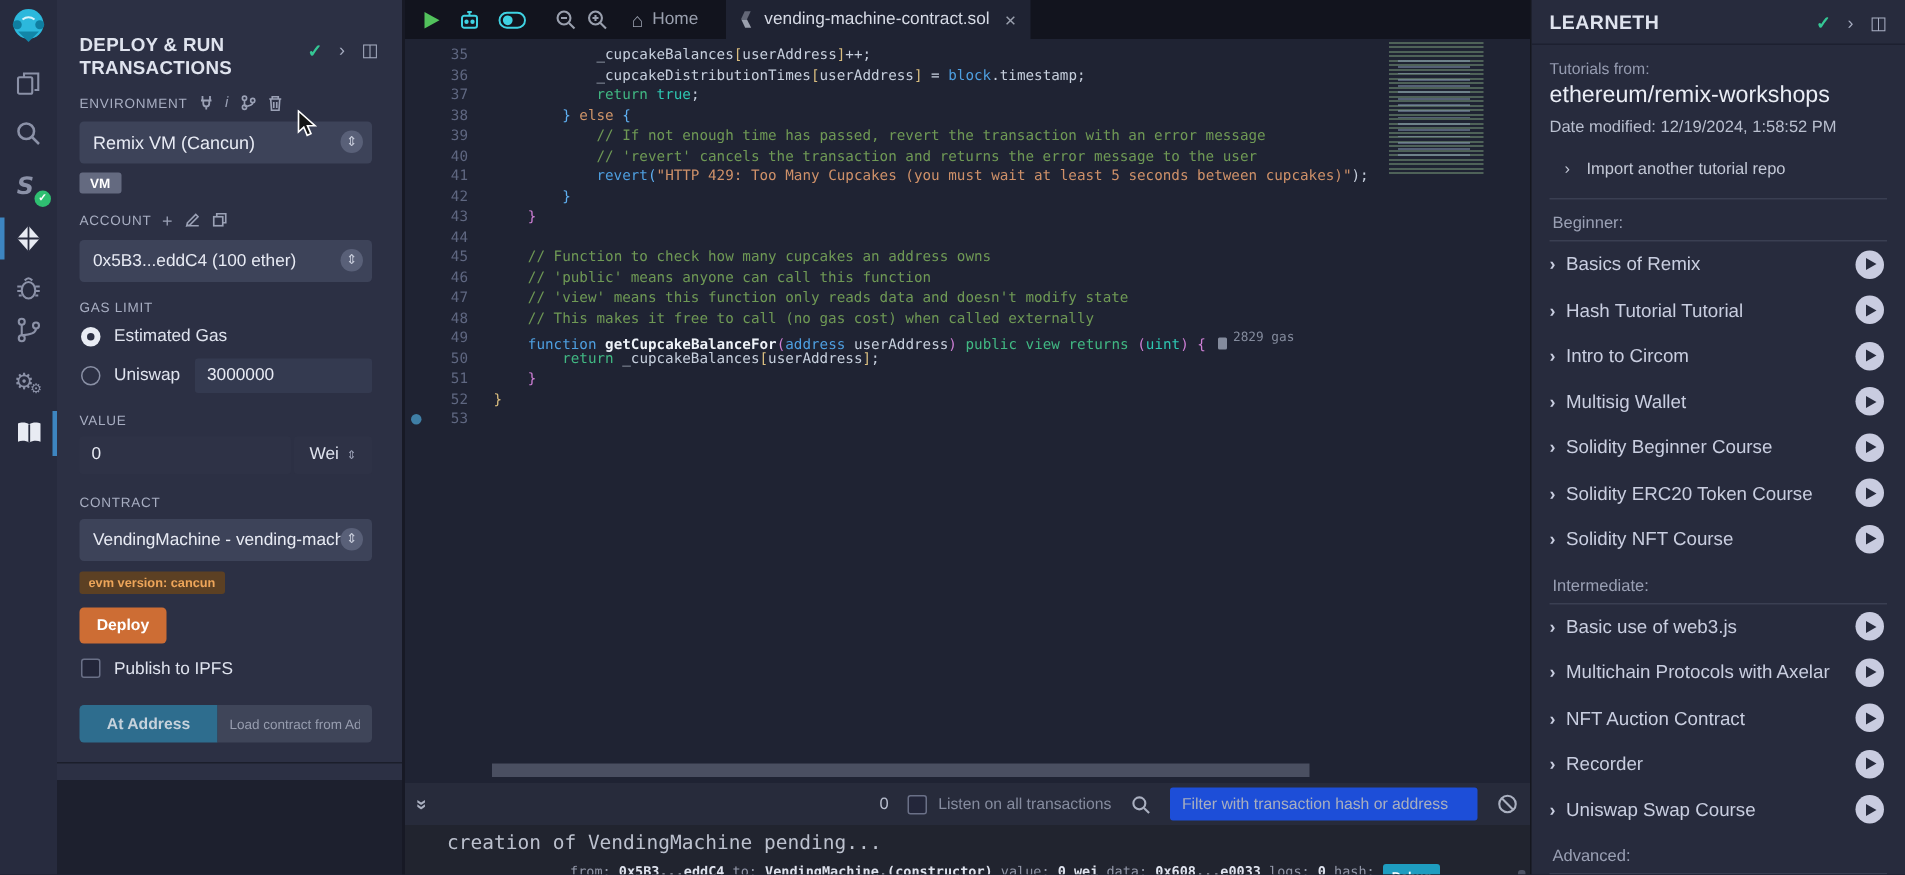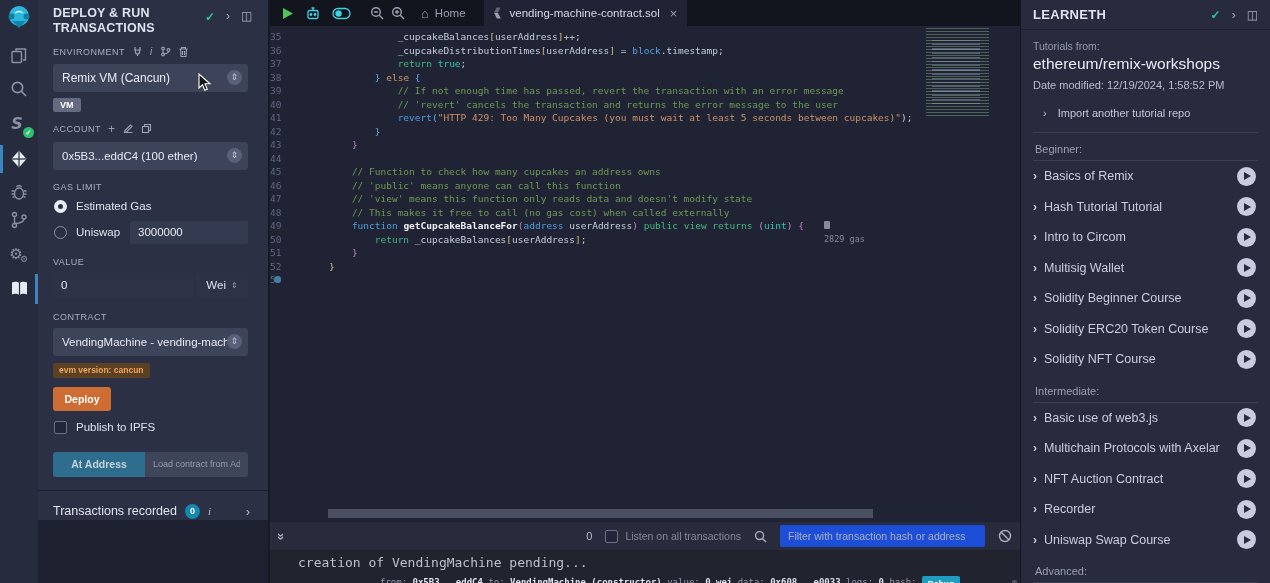--- a/index.html
+++ b/index.html
@@ -14,21 +14,21 @@
   .bar-left { position:absolute; left:0; top:-4px; width:3px; height:28px; background:#3d85c0; }
   .bar-right { position:absolute; right:0; top:-5px; width:3px; height:30px; background:#3d85c0; }
   .badge-check { position:absolute; right:4px; bottom:-3px; width:11px; height:11px; border-radius:50%;
     background:#2fbf71; color:#fff; font-size:7px; line-height:11px; text-align:center; font-weight:bold;}
 
   
   .panel-left { position:absolute; left:38px; top:0; width:232px; height:520px; background:#2c3044;
     border-right:2px solid #171925; color:#dfe3ee; }
   .panel-left-footer { position:absolute; left:38px; top:520px; width:232px; height:63px; background:#1d202e;
     border-right:2px solid #171925;}
-  .plhead { display:flex; padding:6px 12px 4px 15px; }
+  .plhead { display:flex; padding:23px 12px 4px 15px; }
   .plhead .t { width:150px; font-size:12.5px; font-weight:bold; line-height:1.18; letter-spacing:.2px;}
   .plhead .ic { display:flex; gap:11px; margin-top:4px; margin-left:2px; align-items:flex-start;}
   .gcheck { color:#35c795; font-size:12px; font-weight:bold; }
   .gray-ic { color:#a6acc0; font-size:12px; line-height:12px; }
   .lbl { font-size:9px; color:#a8aec2; letter-spacing:.5px; margin-left:15px; display:flex; align-items:center; gap:7px;}
   .lbl .mini { color:#9ba1b6; font-size:10px; font-style:italic; }
   .sel { margin:6px 20px 0 15px; height:28px; background:#3d4359; border-radius:3px;
     display:flex; align-items:center; padding:0 6px 0 9px; }
   .sel .tx { flex:1; font-size:12px; color:#e8ebf4; white-space:nowrap; overflow:hidden; }
   .sel.small .tx { font-size:11.5px; }
@@ -73,29 +73,29 @@
   .editor { position:absolute; left:270px; top:0; width:750px; height:522px; background:#1f2333; }
   .toolbar { height:26px; background:#12141e; display:flex; align-items:center; }
   .toolbar .tb-ic { margin-left:11px; display:flex; align-items:center; }
   .home-tab { margin-left:16px; display:flex; align-items:center; gap:6px; color:#9aa0ae; font-size:11.5px;}
   .home-tab .h-ic { font-size:13px; }
   .file-tab { margin-left:18px; height:26px; background:#1f2333; padding:0 10px; display:flex;
     align-items:center; gap:7px; color:#d6dae5; font-size:11.5px; }
   .file-tab .x { color:#9aa0ae; font-size:13px; margin-left:3px; }
   .code { padding-top:4px; position:relative; font-family:"DejaVu Sans Mono",monospace; font-size:9.5px; }
   .cl { position:relative; height:13.5px; line-height:13.5px; white-space:pre; display:flex; }
-  .ln { width:42px; text-align:left; color:#5f6781; flex:none; }
+  .ln { width:42px; text-align:right; color:#5f6781; flex:none; }
   .lc { padding-left:17px; }
   .bp { position:absolute; left:4px; top:3px; width:7px; height:7px; border-radius:50%; background:#3f7fa6; }
   .tk-d { color:#c6cfdd; } .tk-k { color:#4e9fe0; } .tk-g { color:#41b883; }
   .tk-t { color:#2ec7b2; } .tk-o { color:#cf9569; } .tk-c { color:#6f9955; }
   .tk-s { color:#cf9169; } .tk-y { color:#d9bd7f; } .tk-b { color:#5fb0f2; }
   .tk-p { color:#cf7fd6; } .tk-f { color:#eef2f8; font-weight:bold; }
-  .gas { display:inline-flex; align-items:flex-start; gap:4px; margin-left:20px; color:#848b9d;
-    font-size:8.5px; font-family:"DejaVu Sans Mono",monospace;flex-direction:column; }
+  .gas { display:inline-flex; align-items:flex-end; gap:4px; margin-left:8px; color:#848b9d;
+    font-size:8.5px; font-family:"DejaVu Sans Mono",monospace; }
   .gas-ic { width:6px; height:8px; background:#848b9d; display:inline-block; border-radius:1px; }
   .minimap { position:absolute; right:10px; top:26px; width:88px; height:92px; overflow:hidden; }
   .mm1 { position:absolute; left:4px; top:2px; width:72%; height:100%;
     background:repeating-linear-gradient(180deg, rgba(125,160,125,.5) 0 1.3px, transparent 1.3px 3px); }
   .mm2 { position:absolute; left:10px; top:14px; width:55%; height:70%;
     background:repeating-linear-gradient(180deg, rgba(150,170,200,.45) 0 1.2px, transparent 1.2px 4.2px); }
   .hscroll { position:absolute; left:58px; bottom:4px; width:545px; height:9px; background:#4a4f61; }
 
   
   .terminal { position:absolute; left:270px; top:522px; width:750px; height:61px; background:#21242f; }

